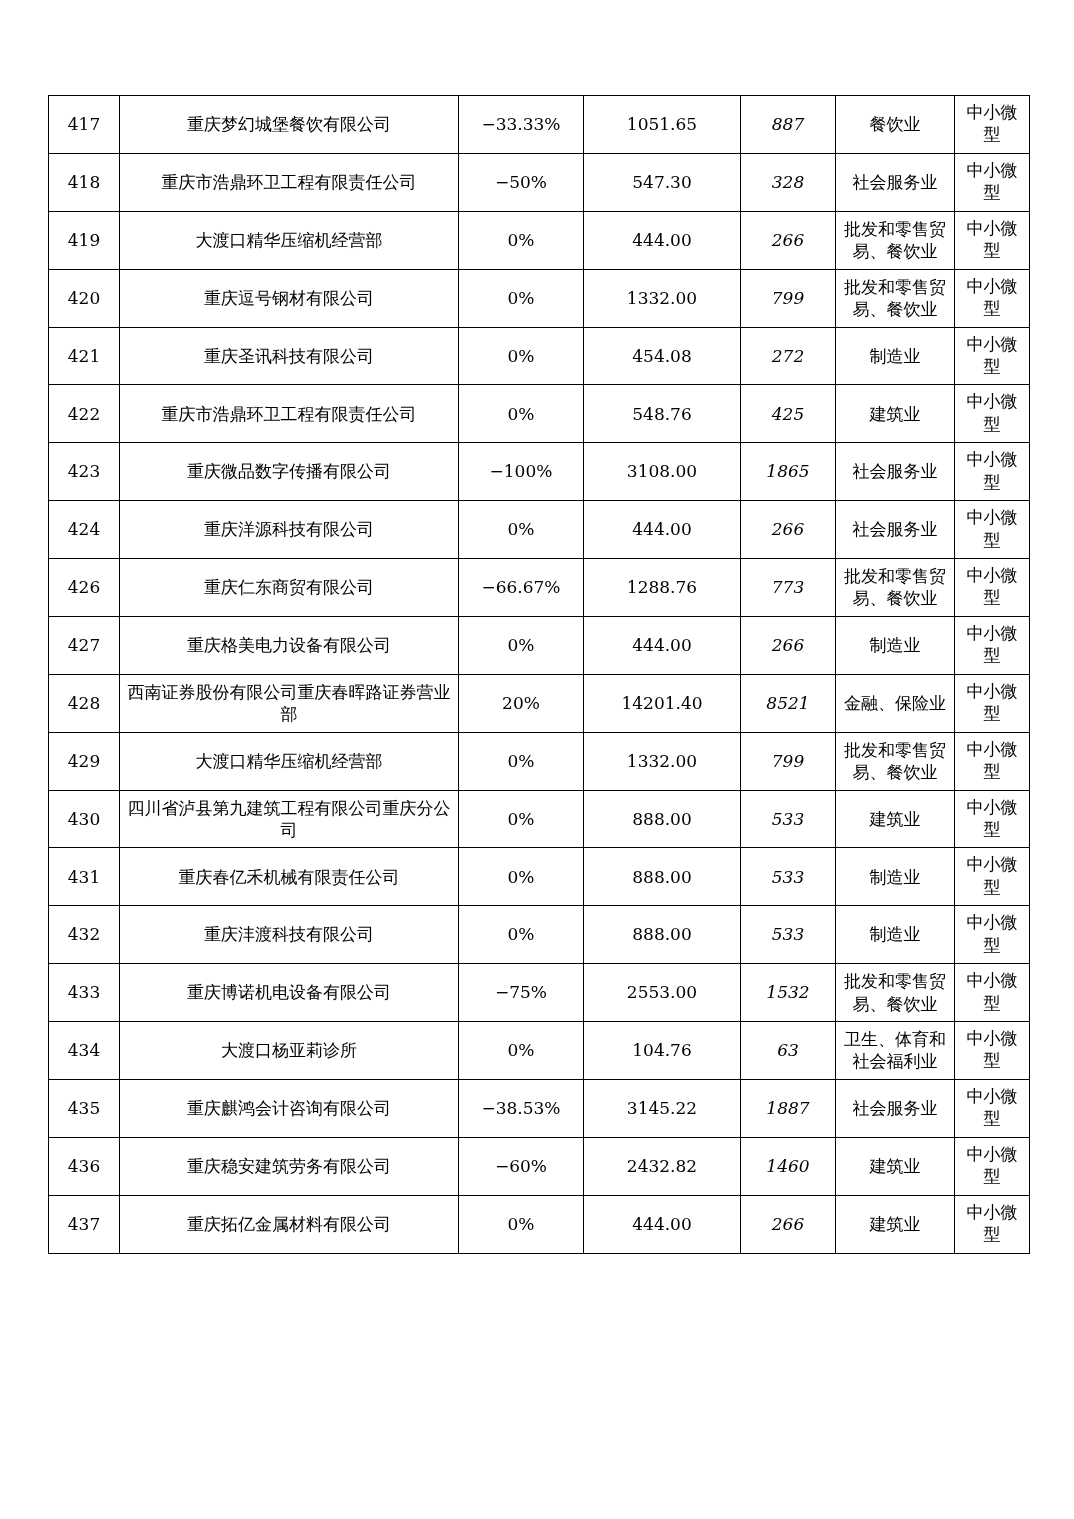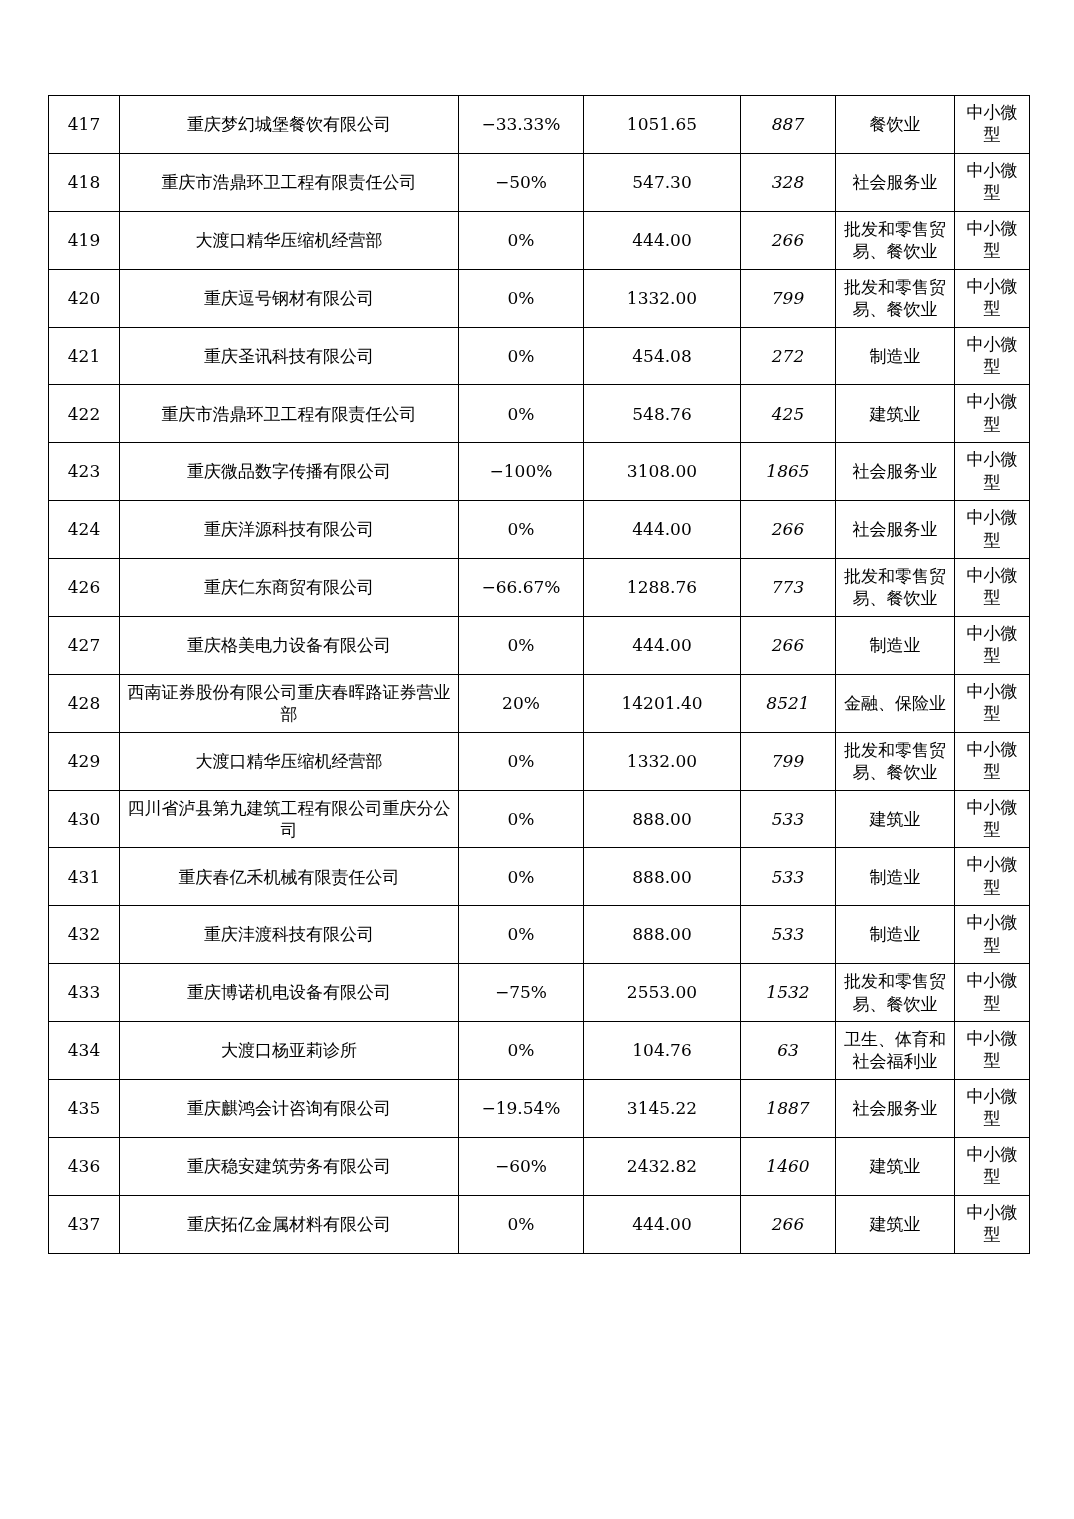--- a/index.html
+++ b/index.html
@@ -197,21 +197,21 @@
         <td class="c-name">大渡口杨亚莉诊所</td>
         <td class="c-rate">0%</td>
         <td class="c-amount">104.76</td>
         <td class="c-num">63</td>
         <td class="c-ind">卫生、体育和社会福利业</td>
         <td class="c-scale">中小微型</td>
       </tr>
       <tr>
         <td class="c-idx">435</td>
         <td class="c-name">重庆麒鸿会计咨询有限公司</td>
-        <td class="c-rate">−19.54%</td>
+        <td class="c-rate">−38.53%</td>
         <td class="c-amount">3145.22</td>
         <td class="c-num">1887</td>
         <td class="c-ind">社会服务业</td>
         <td class="c-scale">中小微型</td>
       </tr>
       <tr>
         <td class="c-idx">436</td>
         <td class="c-name">重庆稳安建筑劳务有限公司</td>
         <td class="c-rate">−60%</td>
         <td class="c-amount">2432.82</td>

